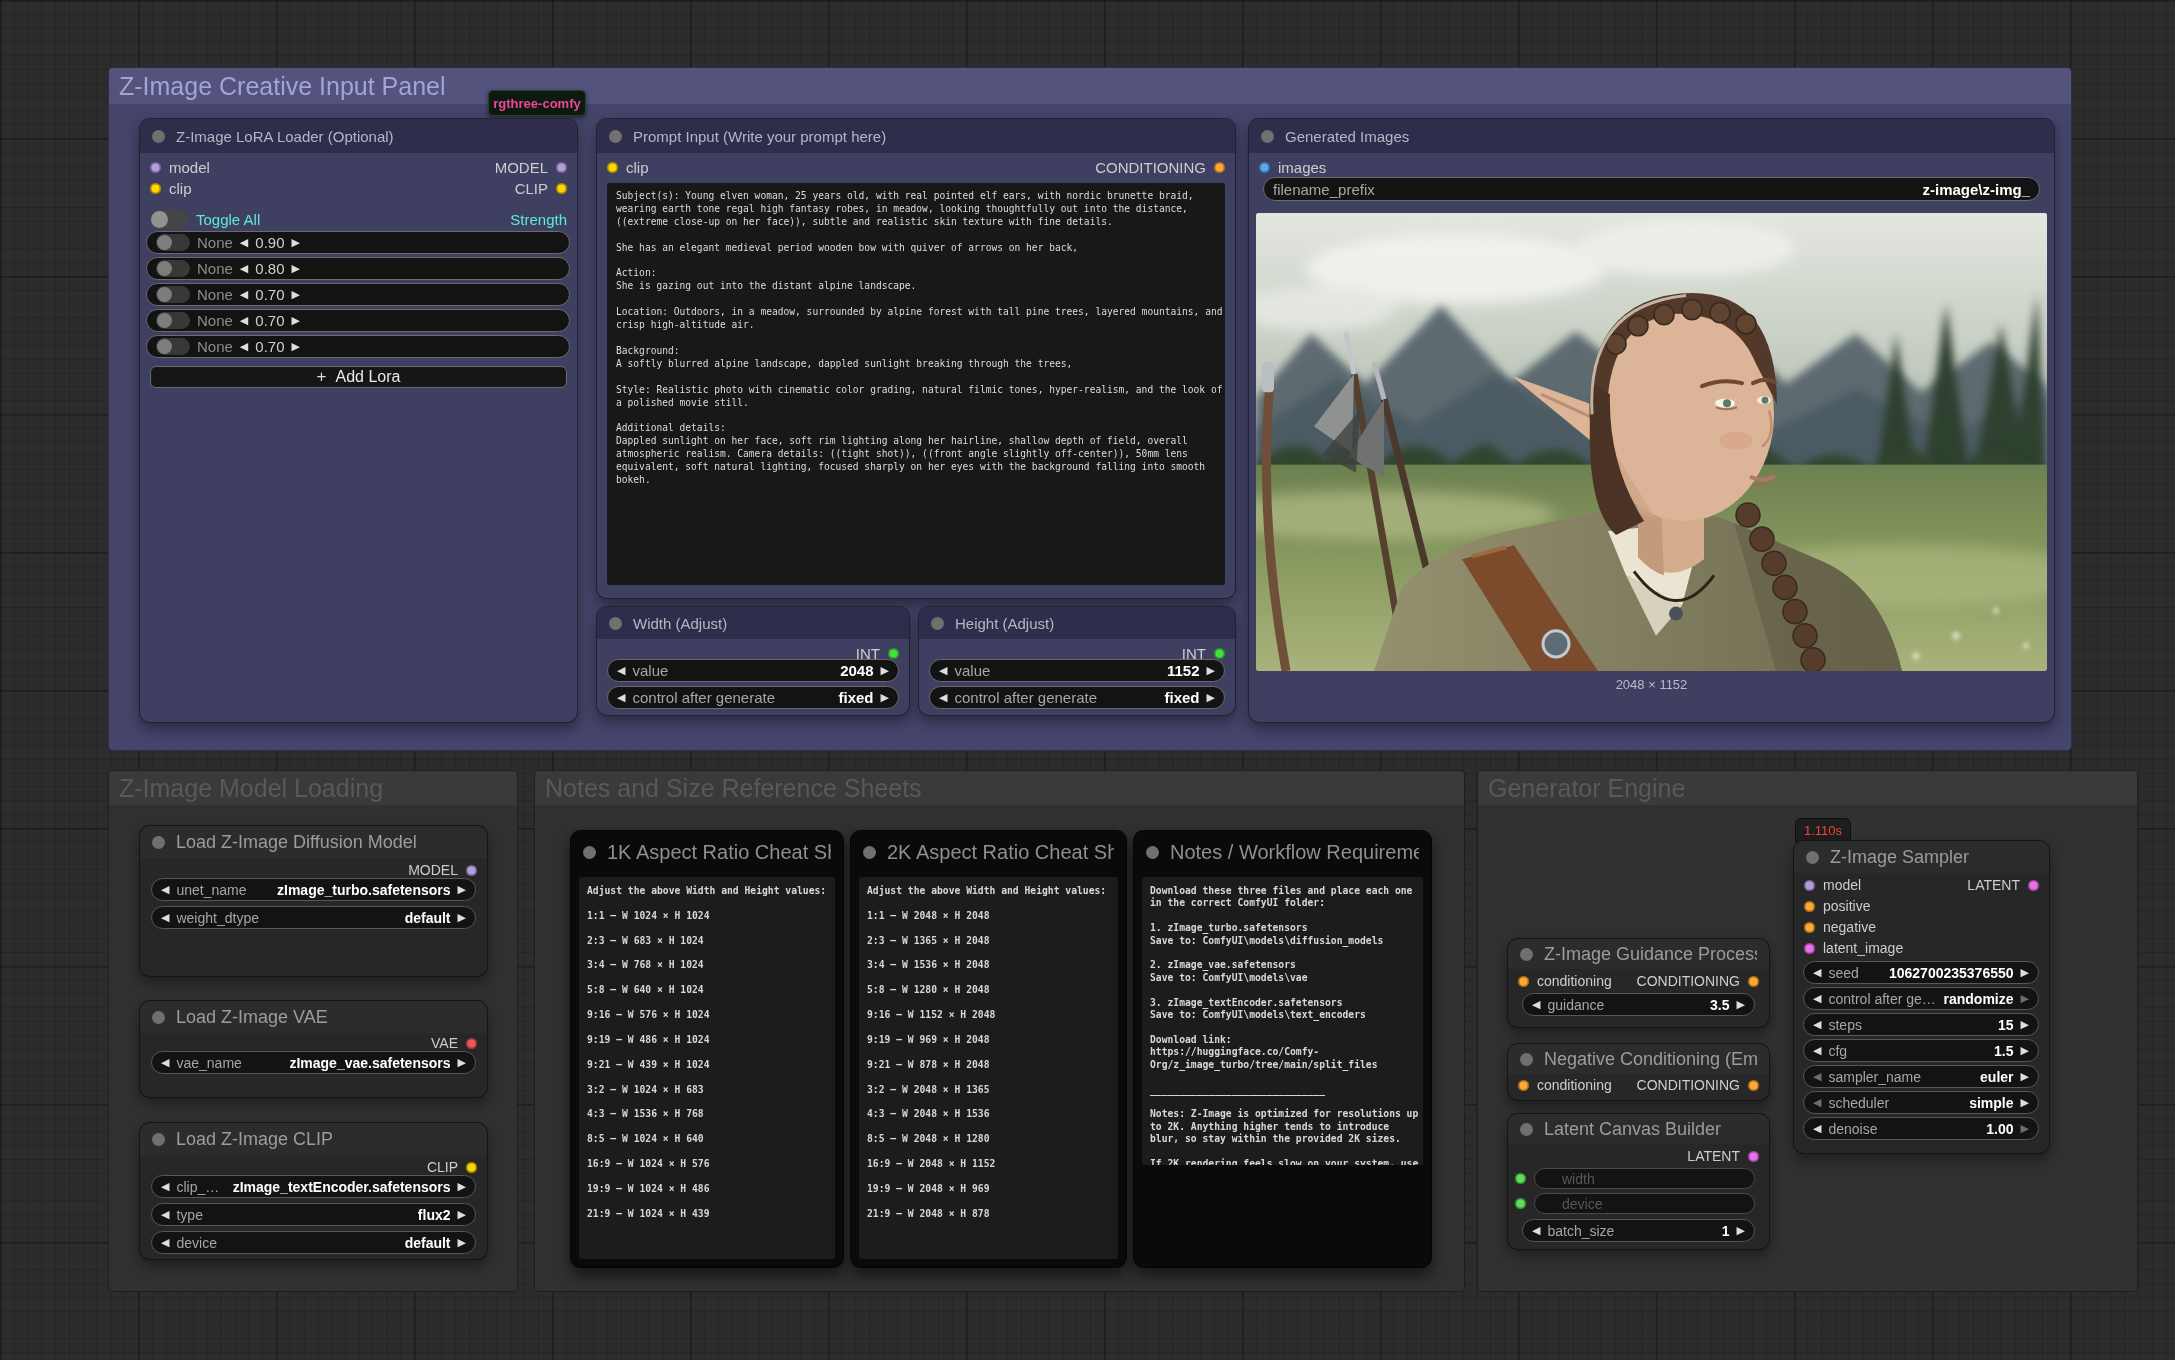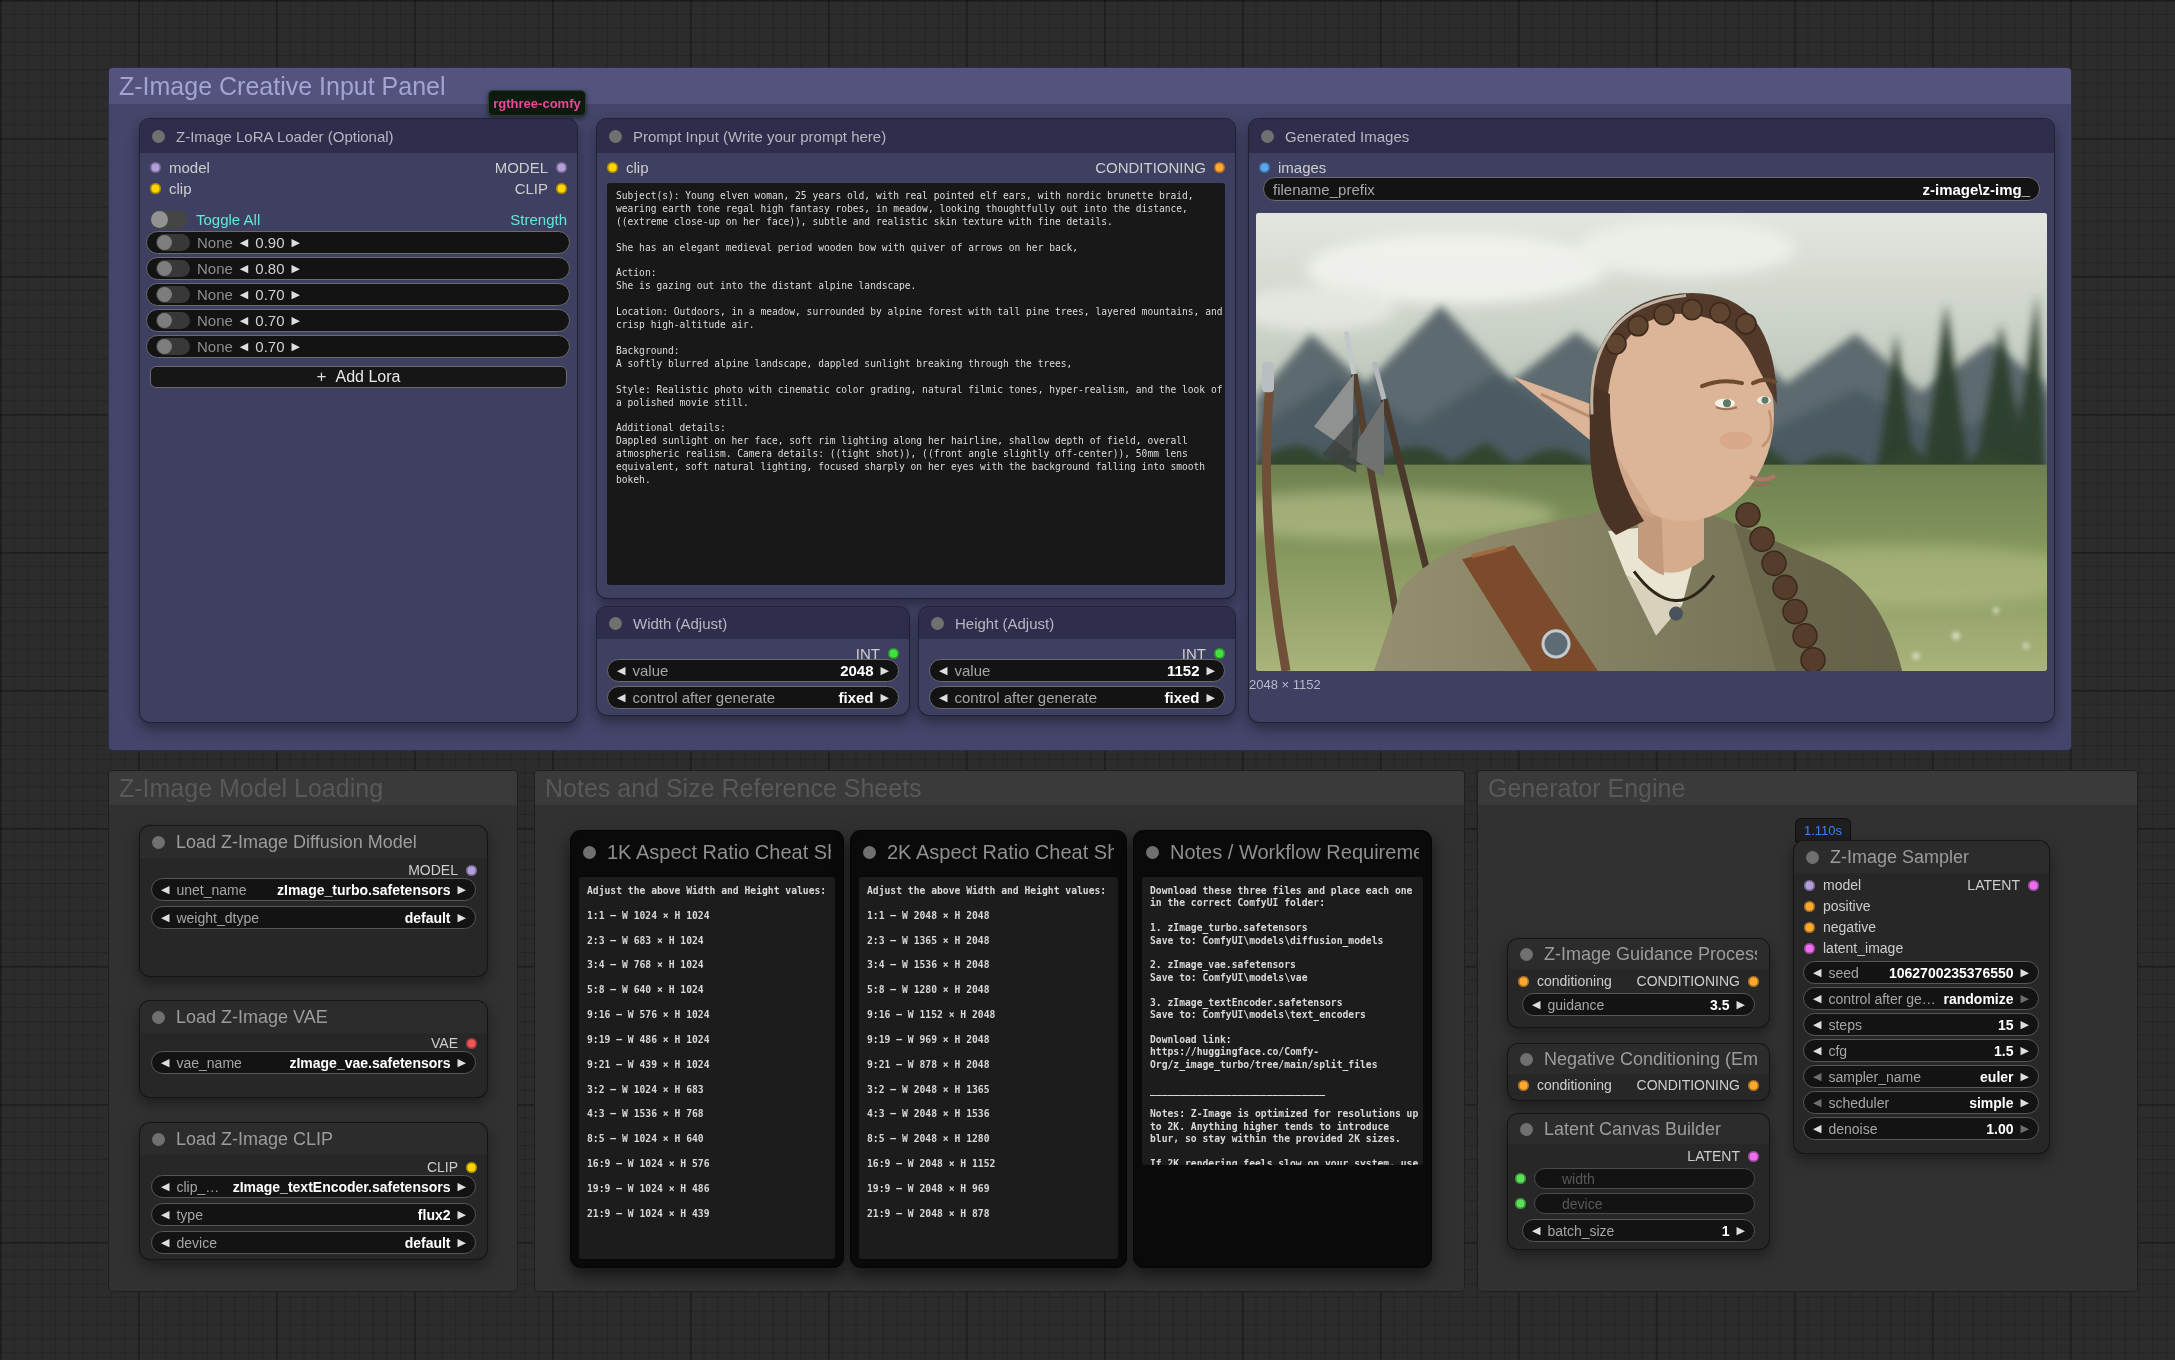--- a/index.html
+++ b/index.html
@@ -60,23 +60,23 @@
 
   .addbtn{position:absolute;background:#161616;border:1px solid #6b6b6b;border-radius:6px;display:flex;align-items:center;justify-content:center;gap:9px;color:#e9e9e9;font-size:16px;height:22px;box-sizing:border-box;}
   .addbtn .plus{font-size:17px;font-weight:400;color:#dcdcdc;}
 
   .txt{position:absolute;background:#181818;border-radius:3px;padding:7px 9px;overflow:hidden;box-sizing:border-box;}
   .mono{font-family:"DejaVu Sans Mono",monospace;white-space:pre;}
   .prompt-mono{font-size:9.6px;line-height:12.9px;color:#dcdcdc;}
   .note-mono{font-size:9.7px;line-height:12.4px;color:#d8d8d8;font-weight:700;}
   .notebody{position:absolute;background:#1c1c1c;border-radius:2px;padding:8px 8px;overflow:hidden;box-sizing:border-box;}
 
-  .caption{position:absolute;left:0;right:0;text-align:left;color:#b9b9ca;font-size:13px;}
+  .caption{position:absolute;left:0;right:0;text-align:center;color:#b9b9ca;font-size:13px;}
   .rgbadge{position:absolute;background:#0d1a10;border:1px solid #26402c;border-radius:5px;color:#ec4899;font-size:13px;font-weight:700;display:flex;align-items:center;justify-content:center;box-shadow:0 2px 5px rgba(0,0,0,.5);}
-  .tbadge{position:absolute;background:#1e1e1e;border:1px solid rgba(0,0,0,.5);border-radius:6px 6px 0 0;color:#3b82f6;font-size:13px;display:flex;align-items:center;padding:0 8px;}
+  .tbadge{position:absolute;background:#1e1e1e;border:1px solid rgba(0,0,0,.5);border-radius:6px 6px 0 0;color:#ef4444;font-size:13px;display:flex;align-items:center;padding:0 8px;}
   .imgwrap{position:absolute;border-radius:2px;overflow:hidden;background:#000;}
   .imgwrap svg{display:block;width:100%;height:100%;}
 </style>
 </head>
 <body>
 
 <div id="canvas">
 
   <div class="group g-blue" style="left:108px;top:67px;width:1962px;height:682px">
     <div class="gbar">

